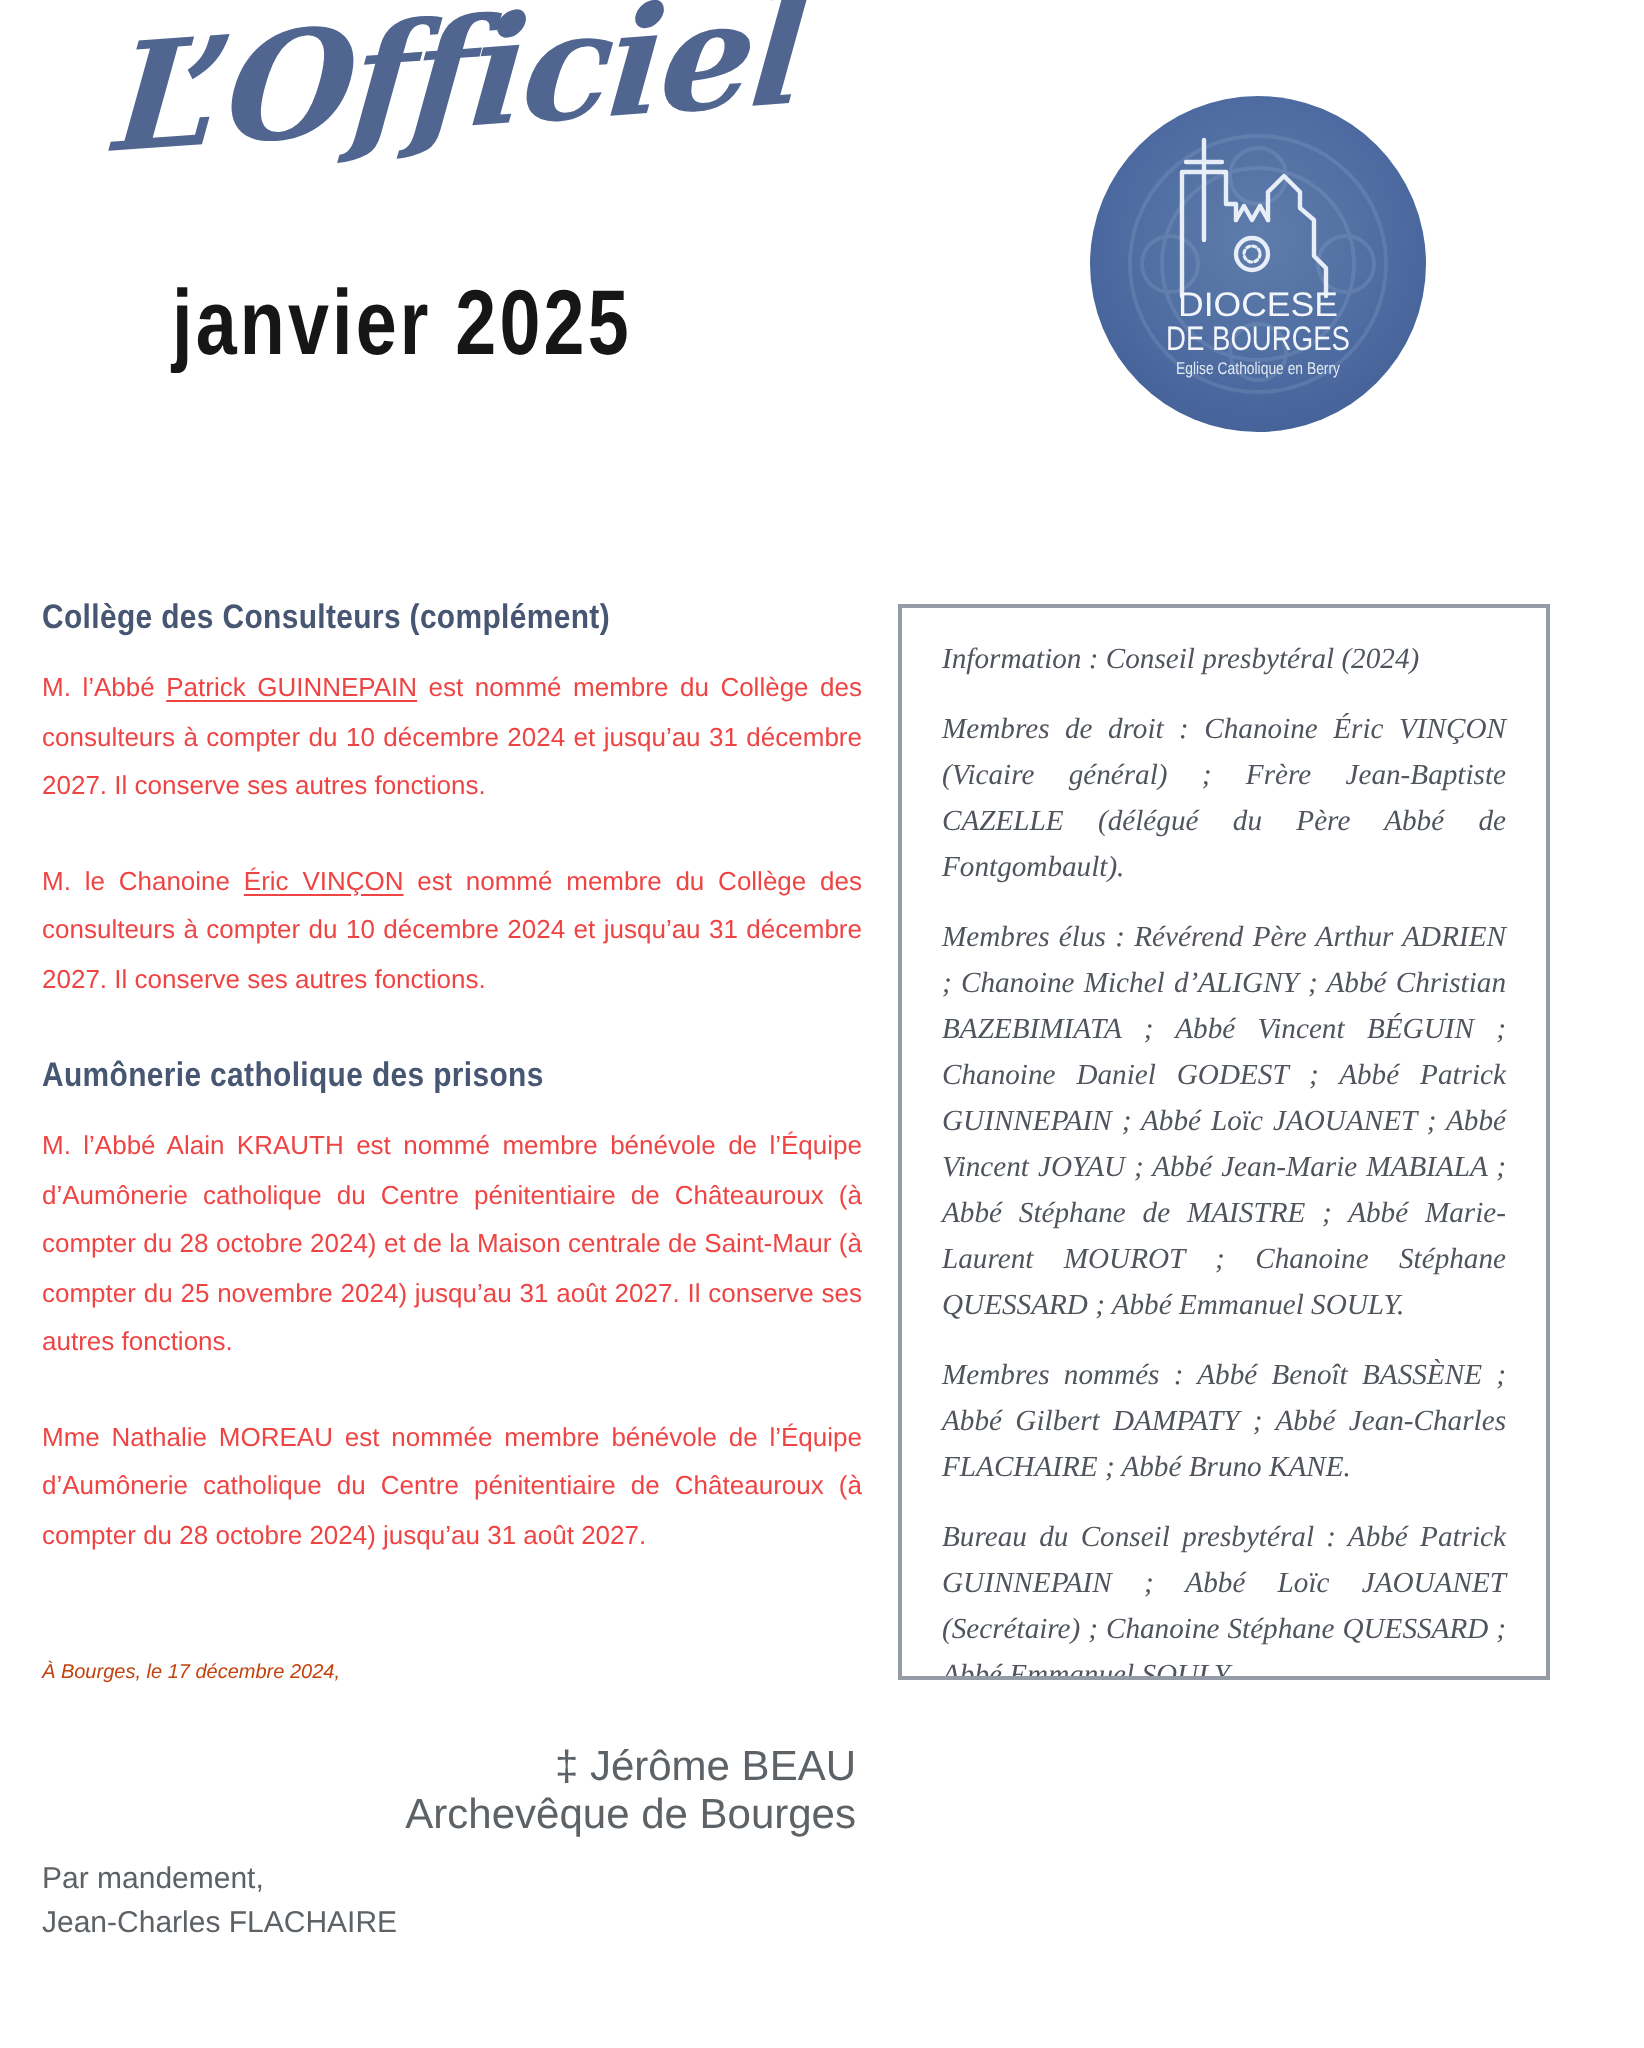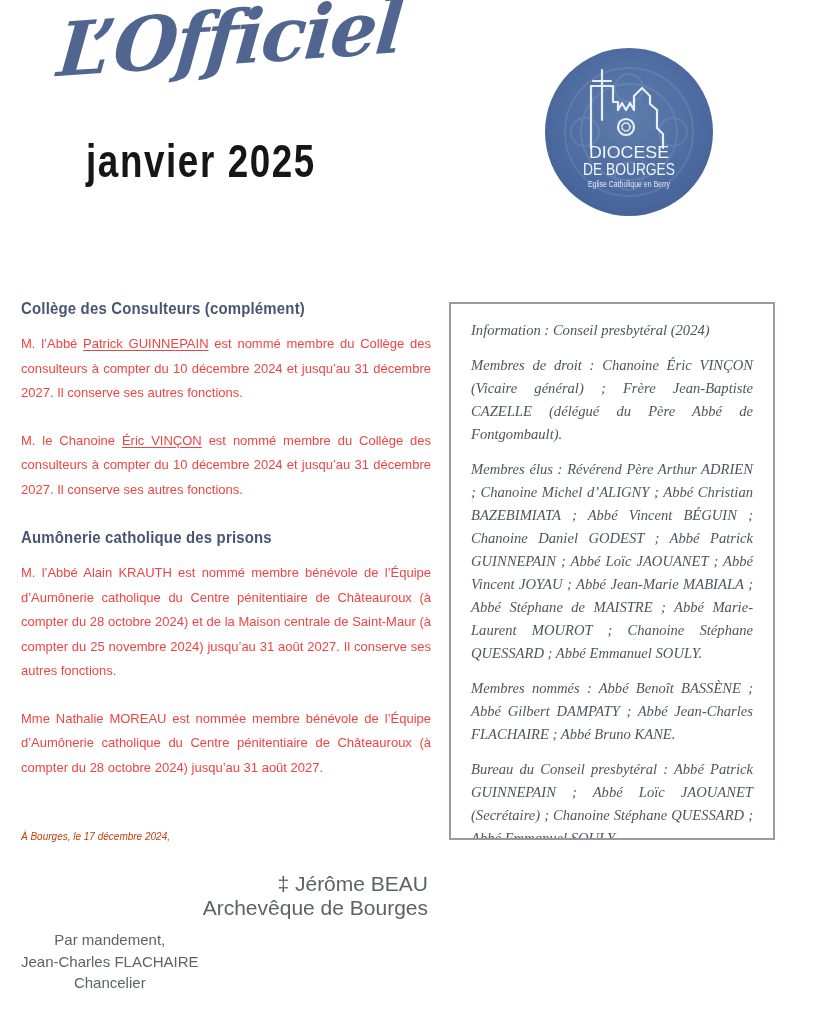--- a/index.html
+++ b/index.html
@@ -68,21 +68,21 @@
     position:absolute;left:21px;top:831px;
     font-size:10px;color:#c2410c;font-style:italic;
   }
   .signature{
     position:absolute;left:21px;top:872px;width:407px;
     text-align:right;
     font-size:21px;line-height:24px;color:#5d6267;
   }
   .mandement{
     position:absolute;left:21px;top:929px;
-    font-size:15px;line-height:21.5px;color:#5d6267;text-align:center;
+    font-size:15px;line-height:21.5px;color:#5d6267;
   }
   
   .info-box{
     position:absolute;left:449px;top:302px;
     width:326px;height:538px;
     box-sizing:border-box;
     border:2px solid #959ca8;
     padding:15px 20px 0 20px;
     font-family:"Liberation Serif",serif;
     font-style:italic;
@@ -151,21 +151,20 @@
   <div class="dateline">À Bourges, le 17 décembre 2024,</div>
 
   <div class="signature">
     <div>‡ Jérôme BEAU</div>
     <div>Archevêque de Bourges</div>
   </div>
 
   <div class="mandement">
     <div>Par mandement,</div>
     <div>Jean-Charles FLACHAIRE</div>
-    <div>Chancelier</div>
   </div>
 
   <div class="info-box">
     <p class="gap">Information : Conseil presbytéral (2024)</p>
     <p class="gap">Membres de droit : Chanoine Éric VINÇON (Vicaire général) ; Frère Jean-Baptiste CAZELLE (délégué du Père Abbé de Fontgombault).</p>
     <p class="gap">Membres élus : Révérend Père Arthur ADRIEN ; Chanoine Michel d’ALIGNY ; Abbé Christian BAZEBIMIATA ; Abbé Vincent BÉGUIN ; Chanoine Daniel GODEST ; Abbé Patrick GUINNEPAIN ; Abbé Loïc JAOUANET ; Abbé Vincent JOYAU ; Abbé Jean-Marie MABIALA ; Abbé Stéphane de MAISTRE ; Abbé Marie-Laurent MOUROT ; Chanoine Stéphane QUESSARD ; Abbé Emmanuel SOULY.</p>
     <p class="gap">Membres nommés : Abbé Benoît BASSÈNE ; Abbé Gilbert DAMPATY ; Abbé Jean-Charles FLACHAIRE ; Abbé Bruno KANE.</p>
     <p>Bureau du Conseil presbytéral : Abbé Patrick GUINNEPAIN ; Abbé Loïc JAOUANET (Secrétaire) ; Chanoine Stéphane QUESSARD ; Abbé Emmanuel SOULY.</p>
   </div>
 

